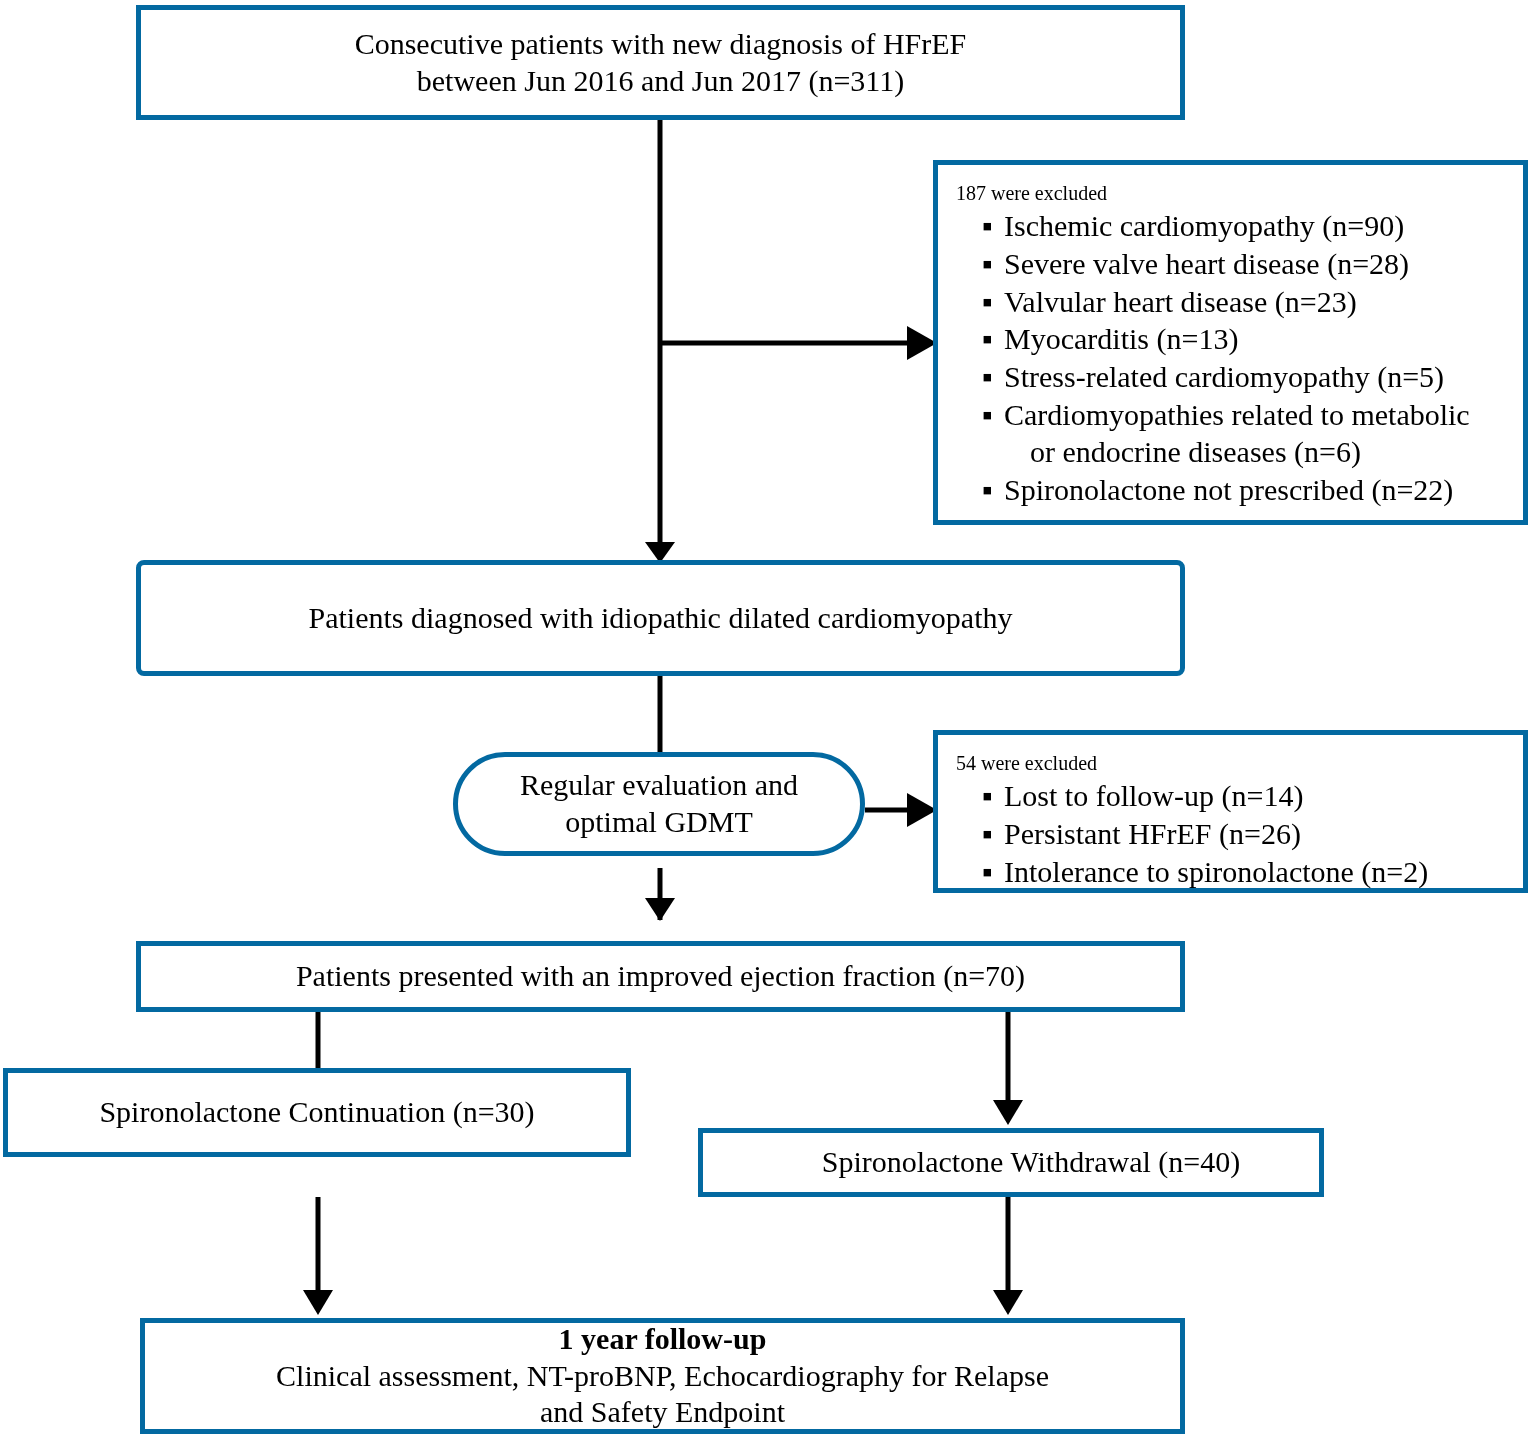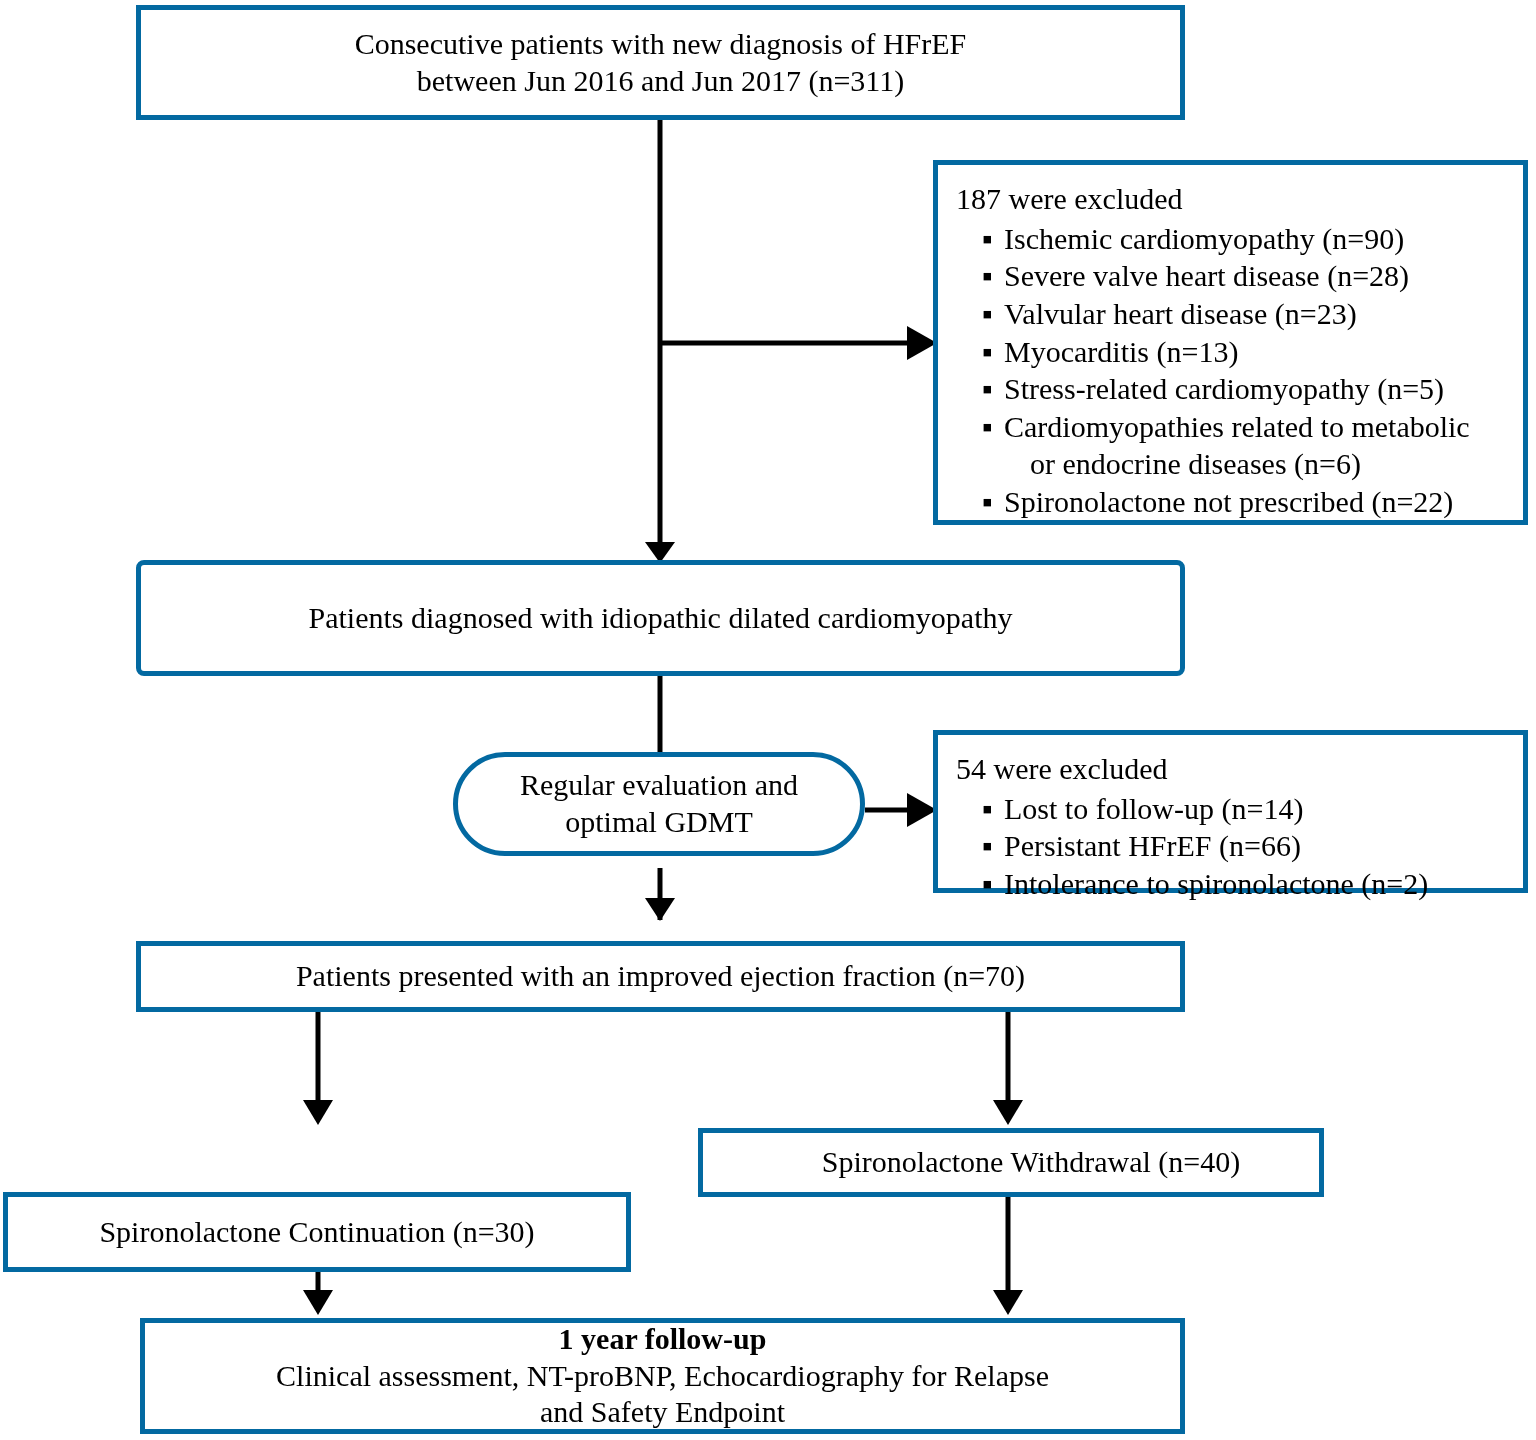--- a/index.html
+++ b/index.html
@@ -46,21 +46,21 @@
     justify-content: flex-start;
     text-align: left;
     padding: 16px 10px 10px 18px;
   }
   .line {
     display: block;
     white-space: nowrap;
   }
   .excl-title {
     display: block;
-    font-size: 30px;
+    font-size: 20px;
     margin-bottom: 2px;
   }
   ul.excl-list {
     list-style: none;
     margin: 0;
     padding: 0 0 0 26px;
   }
   ul.excl-list li {
     position: relative;
     font-size: 30px;
@@ -165,30 +165,30 @@
 
   <div class="node rounded" style="left:453px; top:752px; width:412px; height:104px;">
     <span class="line">Regular evaluation and</span>
     <span class="line">optimal GDMT</span>
   </div>
 
   <div class="node listbox" style="left:933px; top:730px; width:595px; height:163px;">
     <span class="excl-title">54 were excluded</span>
     <ul class="excl-list">
       <li><span class="bullet">▪</span><span>Lost to follow-up (n=14)</span></li>
-      <li><span class="bullet">▪</span><span>Persistant HFrEF (n=66)</span></li>
+      <li><span class="bullet">▪</span><span>Persistant HFrEF (n=26)</span></li>
       <li><span class="bullet">▪</span><span>Intolerance to spironolactone (n=2)</span></li>
     </ul>
   </div>
 
   <div class="node" style="left:136px; top:941px; width:1049px; height:71px;">
     <span class="line">Patients presented with an improved ejection fraction (n=70)</span>
   </div>
 
-  <div class="node" style="left:3px; top:1192px; width:628px; height:80px;">
+  <div class="node" style="left:3px; top:1068px; width:628px; height:89px;">
     <span class="line">Spironolactone Continuation (n=30)</span>
   </div>
 
   <div class="node" style="left:698px; top:1128px; width:626px; height:69px;padding-left:40px;">
     <span class="line">Spironolactone Withdrawal (n=40)</span>
   </div>
 
   <div class="node" style="left:140px; top:1318px; width:1045px; height:116px;">
     <span class="line bold-line">1 year follow-up</span>
     <span class="line">Clinical assessment, NT-proBNP, Echocardiography for Relapse</span>

